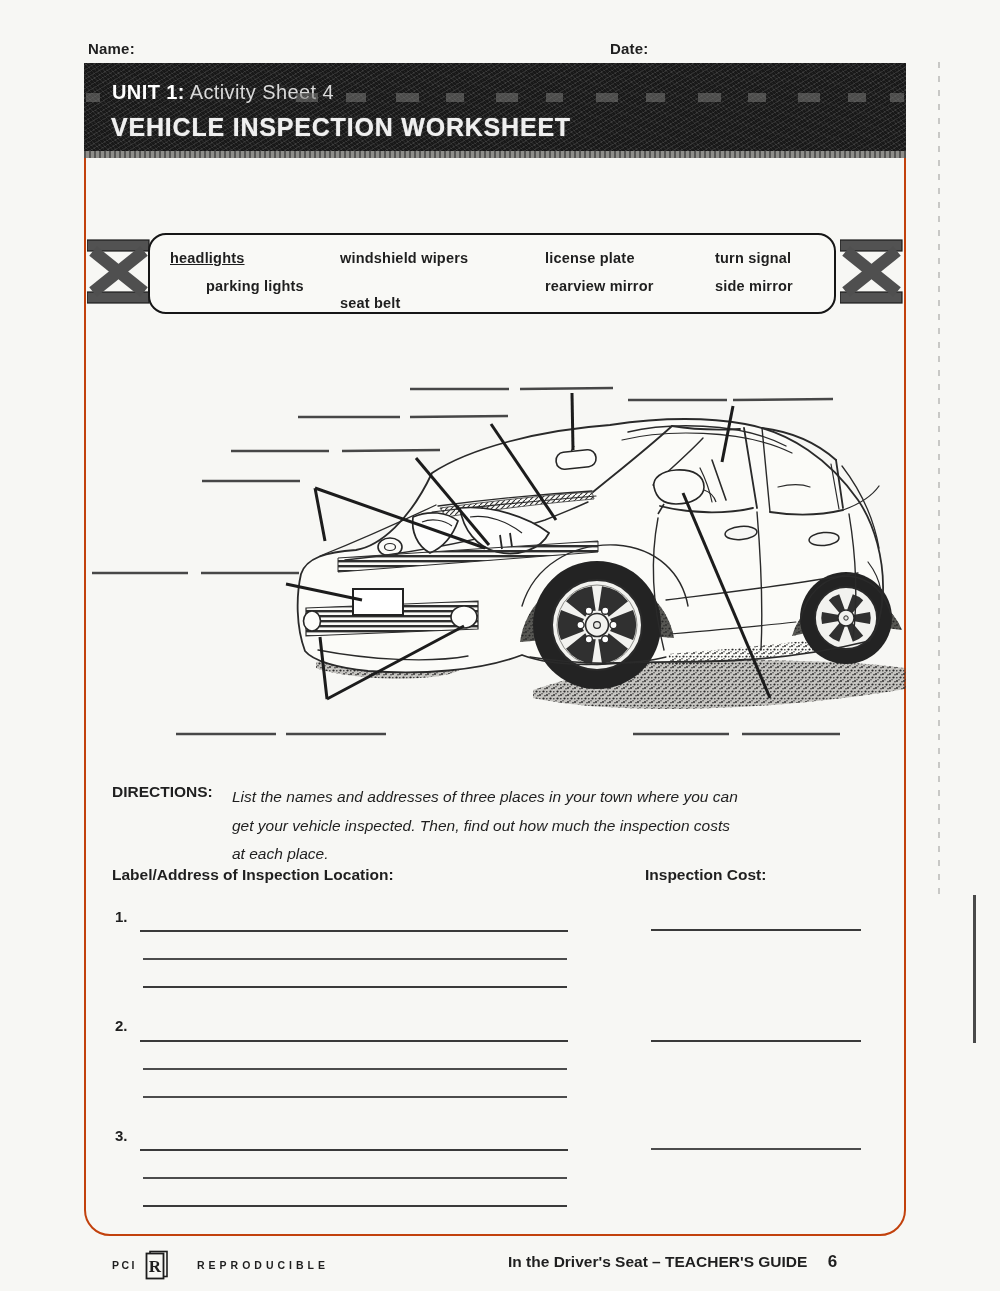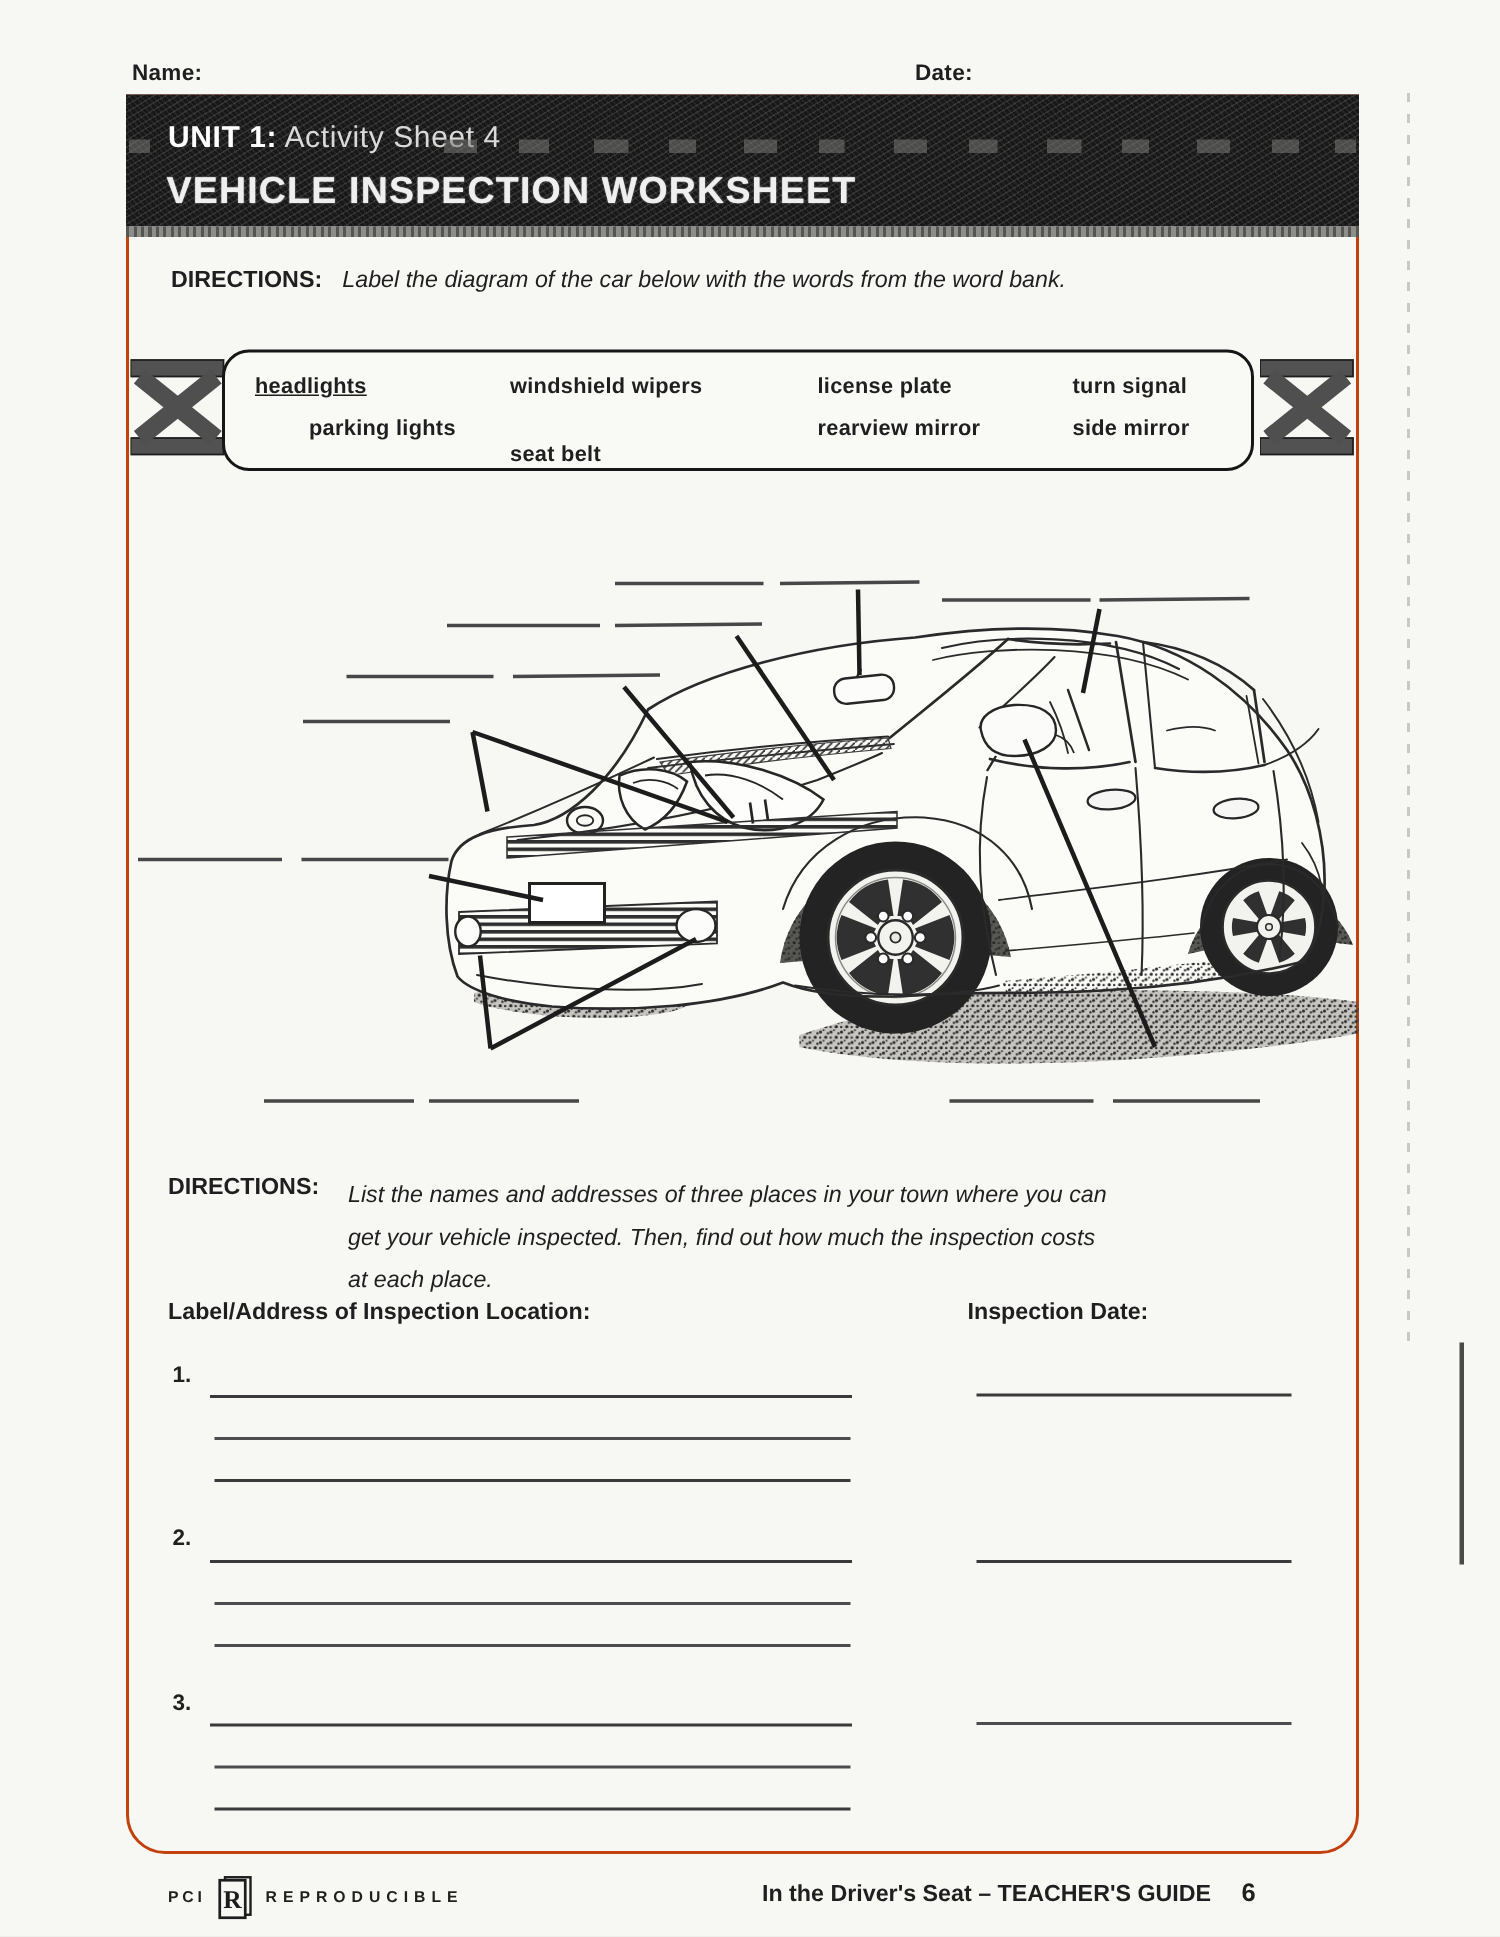--- a/index.html
+++ b/index.html
@@ -31,21 +31,21 @@
             border:2.5px solid #161616;border-radius:18px;background:#f9f9f6;}
   .wb-word{position:absolute;font-size:14.5px;font-weight:bold;letter-spacing:.2px;white-space:nowrap;}
   
   .hdr{font-size:15.5px;font-weight:bold;}
   .num{font-size:15px;font-weight:bold;}
   .ansline{position:absolute;border-bottom:2.2px solid #3a3a3a;height:0;}
   .ansline.light{border-bottom-color:#4c4c4c;}
   
   .foot-left{position:absolute;left:112px;top:1250px;display:flex;align-items:center;gap:7px;}
   .pci{font-size:10.5px;font-weight:bold;letter-spacing:2.5px;}
-  .repro{font-size:10.5px;font-weight:bold;letter-spacing:4px;}
+  .repro{font-size:10.5px;font-weight:bold;letter-spacing:4px;margin-left:20px;}
   .foot-right{position:absolute;left:508px;top:1252px;font-size:15.5px;font-weight:bold;white-space:nowrap;text-align:center;}
   .pagenum{font-size:17px;font-weight:800;margin-left:16px;}
   
   .scanline{position:absolute;background:#2b2b2b;}
 </style>
 </head>
 <body>
 
 <div class="page">
 
@@ -70,24 +70,20 @@
       <span class="noise-dash" style="left:512px;width:22px;"></span>
       <span class="noise-dash" style="left:562px;width:19px;"></span>
       <span class="noise-dash" style="left:614px;width:23px;"></span>
       <span class="noise-dash" style="left:664px;width:18px;"></span>
       <span class="noise-dash" style="left:714px;width:22px;"></span>
       <span class="noise-dash" style="left:764px;width:18px;"></span>
       <span class="noise-dash" style="left:806px;width:14px;"></span>
     </div>
     <div class="bar-strip"></div>
 
-    <div class="abs" style="left:28px;top:113px;width:770px;">
-      <span class="dir-label">DIRECTIONS:</span>
-      <span class="dir-text" style="margin-left:9px;">Label the diagram of the car below with the words from the word bank.</span>
-    </div>
 
     <svg class="abs" style="left:1px;top:173px;" width="63" height="68" viewBox="0 0 63 68">
       <rect x="0" y="2" width="62" height="11" fill="#525252" stroke="#1d1d1d" stroke-width="1.2"></rect>
       <rect x="0" y="54" width="62" height="11" fill="#525252" stroke="#1d1d1d" stroke-width="1.2"></rect>
       <line x1="6" y1="13" x2="57" y2="54" stroke="#4f4f4f" stroke-width="12"></line>
       <line x1="57" y1="13" x2="6" y2="54" stroke="#4f4f4f" stroke-width="12"></line>
     </svg>
     <svg class="abs" style="left:754px;top:173px;" width="63" height="68" viewBox="0 0 63 68">
       <rect x="0" y="2" width="62" height="11" fill="#525252" stroke="#1d1d1d" stroke-width="1.2"></rect>
       <rect x="0" y="54" width="62" height="11" fill="#525252" stroke="#1d1d1d" stroke-width="1.2"></rect>
@@ -319,21 +315,21 @@
   </svg>
 
   <span class="abs dir-label" style="left:112px;top:783px;">DIRECTIONS:</span>
   <div class="abs" style="left:232px;top:783px;line-height:28.5px;">
     <div class="dir-text">List the names and addresses of three places in your town where you can</div>
     <div class="dir-text">get your vehicle inspected. Then, find out how much the inspection costs</div>
     <div class="dir-text">at each place.</div>
   </div>
 
   <span class="abs hdr" style="left:112px;top:866px;">Label/Address of Inspection Location:</span>
-  <span class="abs hdr" style="left:645px;top:866px;">Inspection Date:</span>
+  <span class="abs hdr" style="left:645px;top:866px;">Inspection Cost:</span>
 
   <span class="abs num" style="left:115px;top:908px;">1.</span>
   <div class="abs ansline" style="left:140px;top:930px;width:428px;"></div>
   <div class="abs ansline light" style="left:143px;top:958px;width:424px;"></div>
   <div class="abs ansline" style="left:143px;top:986px;width:424px;"></div>
   <div class="abs ansline" style="left:651px;top:929px;width:210px;"></div>
 
   <span class="abs num" style="left:115px;top:1017px;">2.</span>
   <div class="abs ansline" style="left:140px;top:1040px;width:428px;"></div>
   <div class="abs ansline light" style="left:143px;top:1068px;width:424px;"></div>

